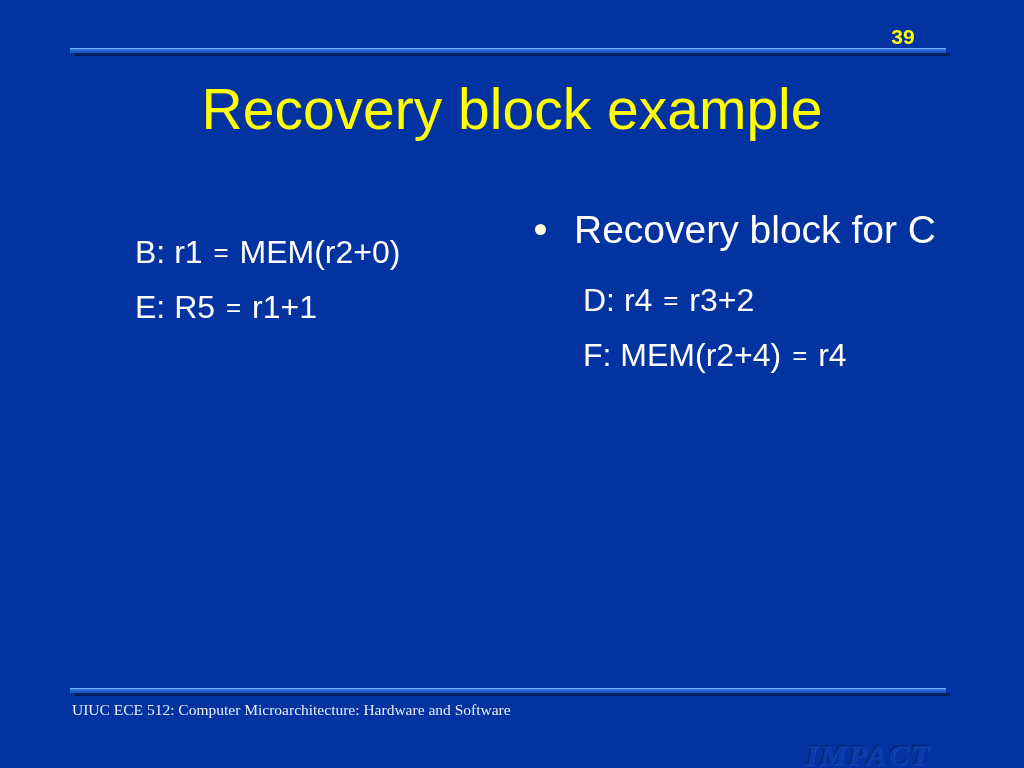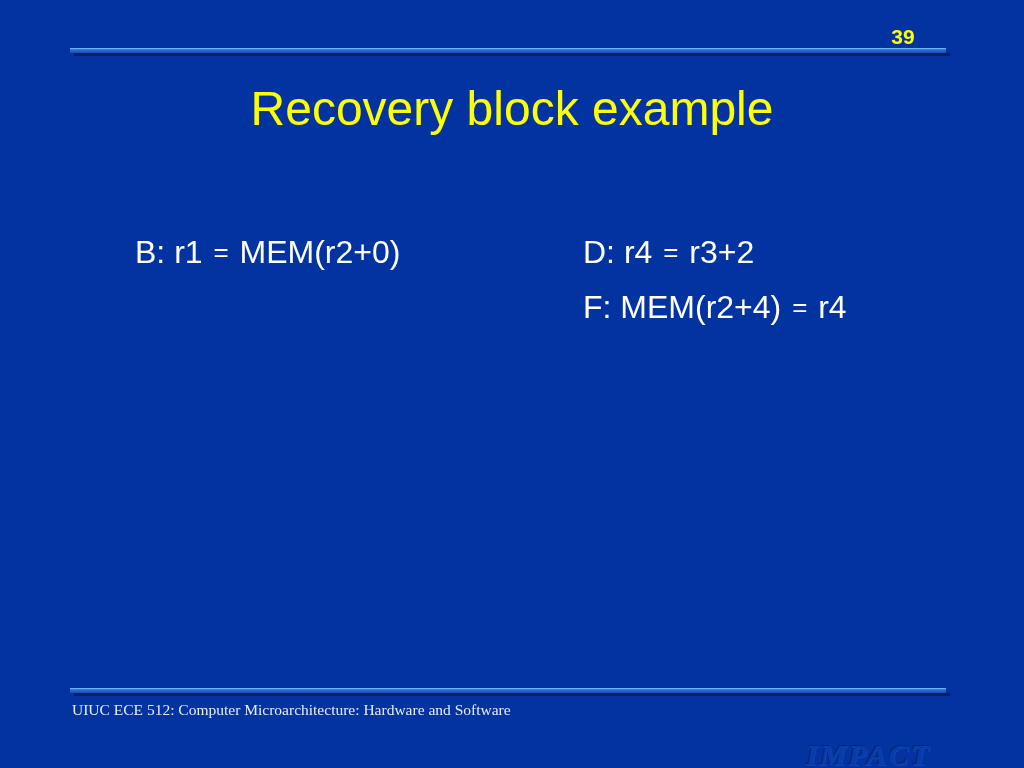--- a/index.html
+++ b/index.html
@@ -67,21 +67,21 @@
 
   
   .slide-title {
     position: absolute;
     left: 62px;
     top: 78px;
     width: 900px;
     text-align: center;
     color: #ffff00;
     font-family: "Liberation Sans", sans-serif;
-    font-size: 48px;
+    font-size: 57px;
     font-weight: normal;
     line-height: 62px;
     white-space: nowrap;
   }
 
   
   .column {
     position: absolute;
     top: 206px;
   }
@@ -172,24 +172,33 @@
 
   <div class="slide-title">Recovery block example</div>
 
   <div class="column" id="column-left">
     <div class="sub-list">
       <div class="sub-line">
         <span>B: r1</span>
         <span class="eq">=</span>
         <span>MEM(r2+0)</span>
       </div>
+      <div class="sub-line">
+        <span>E: R5</span>
+        <span class="eq">=</span>
+        <span>r1+1</span>
+      </div>
     </div>
   </div>
 
   <div class="column" id="column-right">
+    <div class="bullet-row">
+      <span class="bullet-dot"></span>
+      <span class="bullet-text">Recovery block for C</span>
+    </div>
     <div class="sub-list">
       <div class="sub-line">
         <span>D: r4</span>
         <span class="eq">=</span>
         <span>r3+2</span>
       </div>
       <div class="sub-line">
         <span>F: MEM(r2+4)</span>
         <span class="eq">=</span>
         <span>r4</span>

